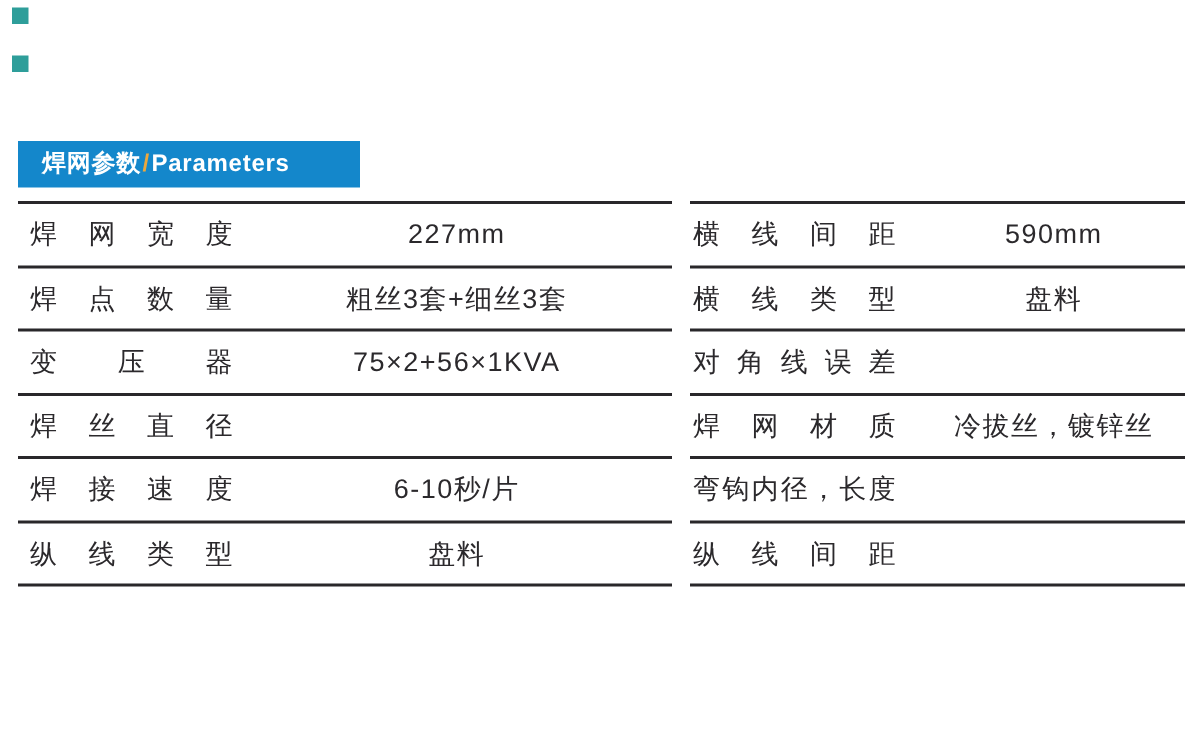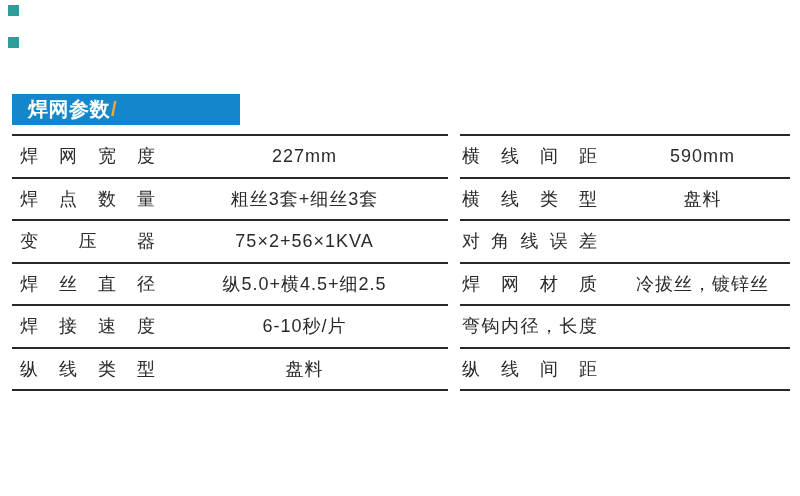--- a/index.html
+++ b/index.html
@@ -9,21 +9,21 @@
     color:#2b292c;
   }
   .decor-square{position:absolute;width:11px;height:11px;background:#2e9e9a;}
   .decor-square.one{left:8px;top:5px;}
   .decor-square.two{left:8px;top:37px;}
 
   .section-header{
     position:absolute;left:12px;top:94px;width:228px;height:31px;
     background:#1487cb;color:#ffffff;
     display:flex;align-items:center;padding-left:16px;box-sizing:border-box;
-    font-size:20px;font-weight:600;letter-spacing:0.5px;white-space:nowrap;
+    font-size:16px;font-weight:600;letter-spacing:0.5px;white-space:nowrap;
   }
   .section-header .sep{color:#eda83d;margin:0 1px;font-weight:600;}
 
   .spec-table{
     position:absolute;top:134px;
     border-top:2px solid #29272a;
     box-sizing:border-box;
   }
   .spec-table.left{left:12px;width:436px;}
   .spec-table.right{left:460px;width:330px;}
@@ -49,20 +49,21 @@
 </style>
 </head>
 <body>
 
 <div class="decor-square one"></div>
 <div class="decor-square two"></div>
 
 <div class="section-header">
   <span>焊网参数</span>
     <span class="sep">/</span>
+    <span>Parameters</span>
 </div>
 
 <div class="spec-table left">
   <div class="spec-row">
     <div class="spec-label">
         <span>焊</span>
         <span>网</span>
         <span>宽</span>
         <span>度</span>
       </div>
@@ -85,21 +86,20 @@
       </div>
     <div class="spec-value">75×2+56×1KVA</div>
   </div>
   <div class="spec-row">
     <div class="spec-label">
         <span>焊</span>
         <span>丝</span>
         <span>直</span>
         <span>径</span>
       </div>
-    <div class="spec-value">纵5.0+横4.5+细2.5</div>
   </div>
   <div class="spec-row">
     <div class="spec-label">
         <span>焊</span>
         <span>接</span>
         <span>速</span>
         <span>度</span>
       </div>
     <div class="spec-value">6-10秒/片</div>
   </div>

